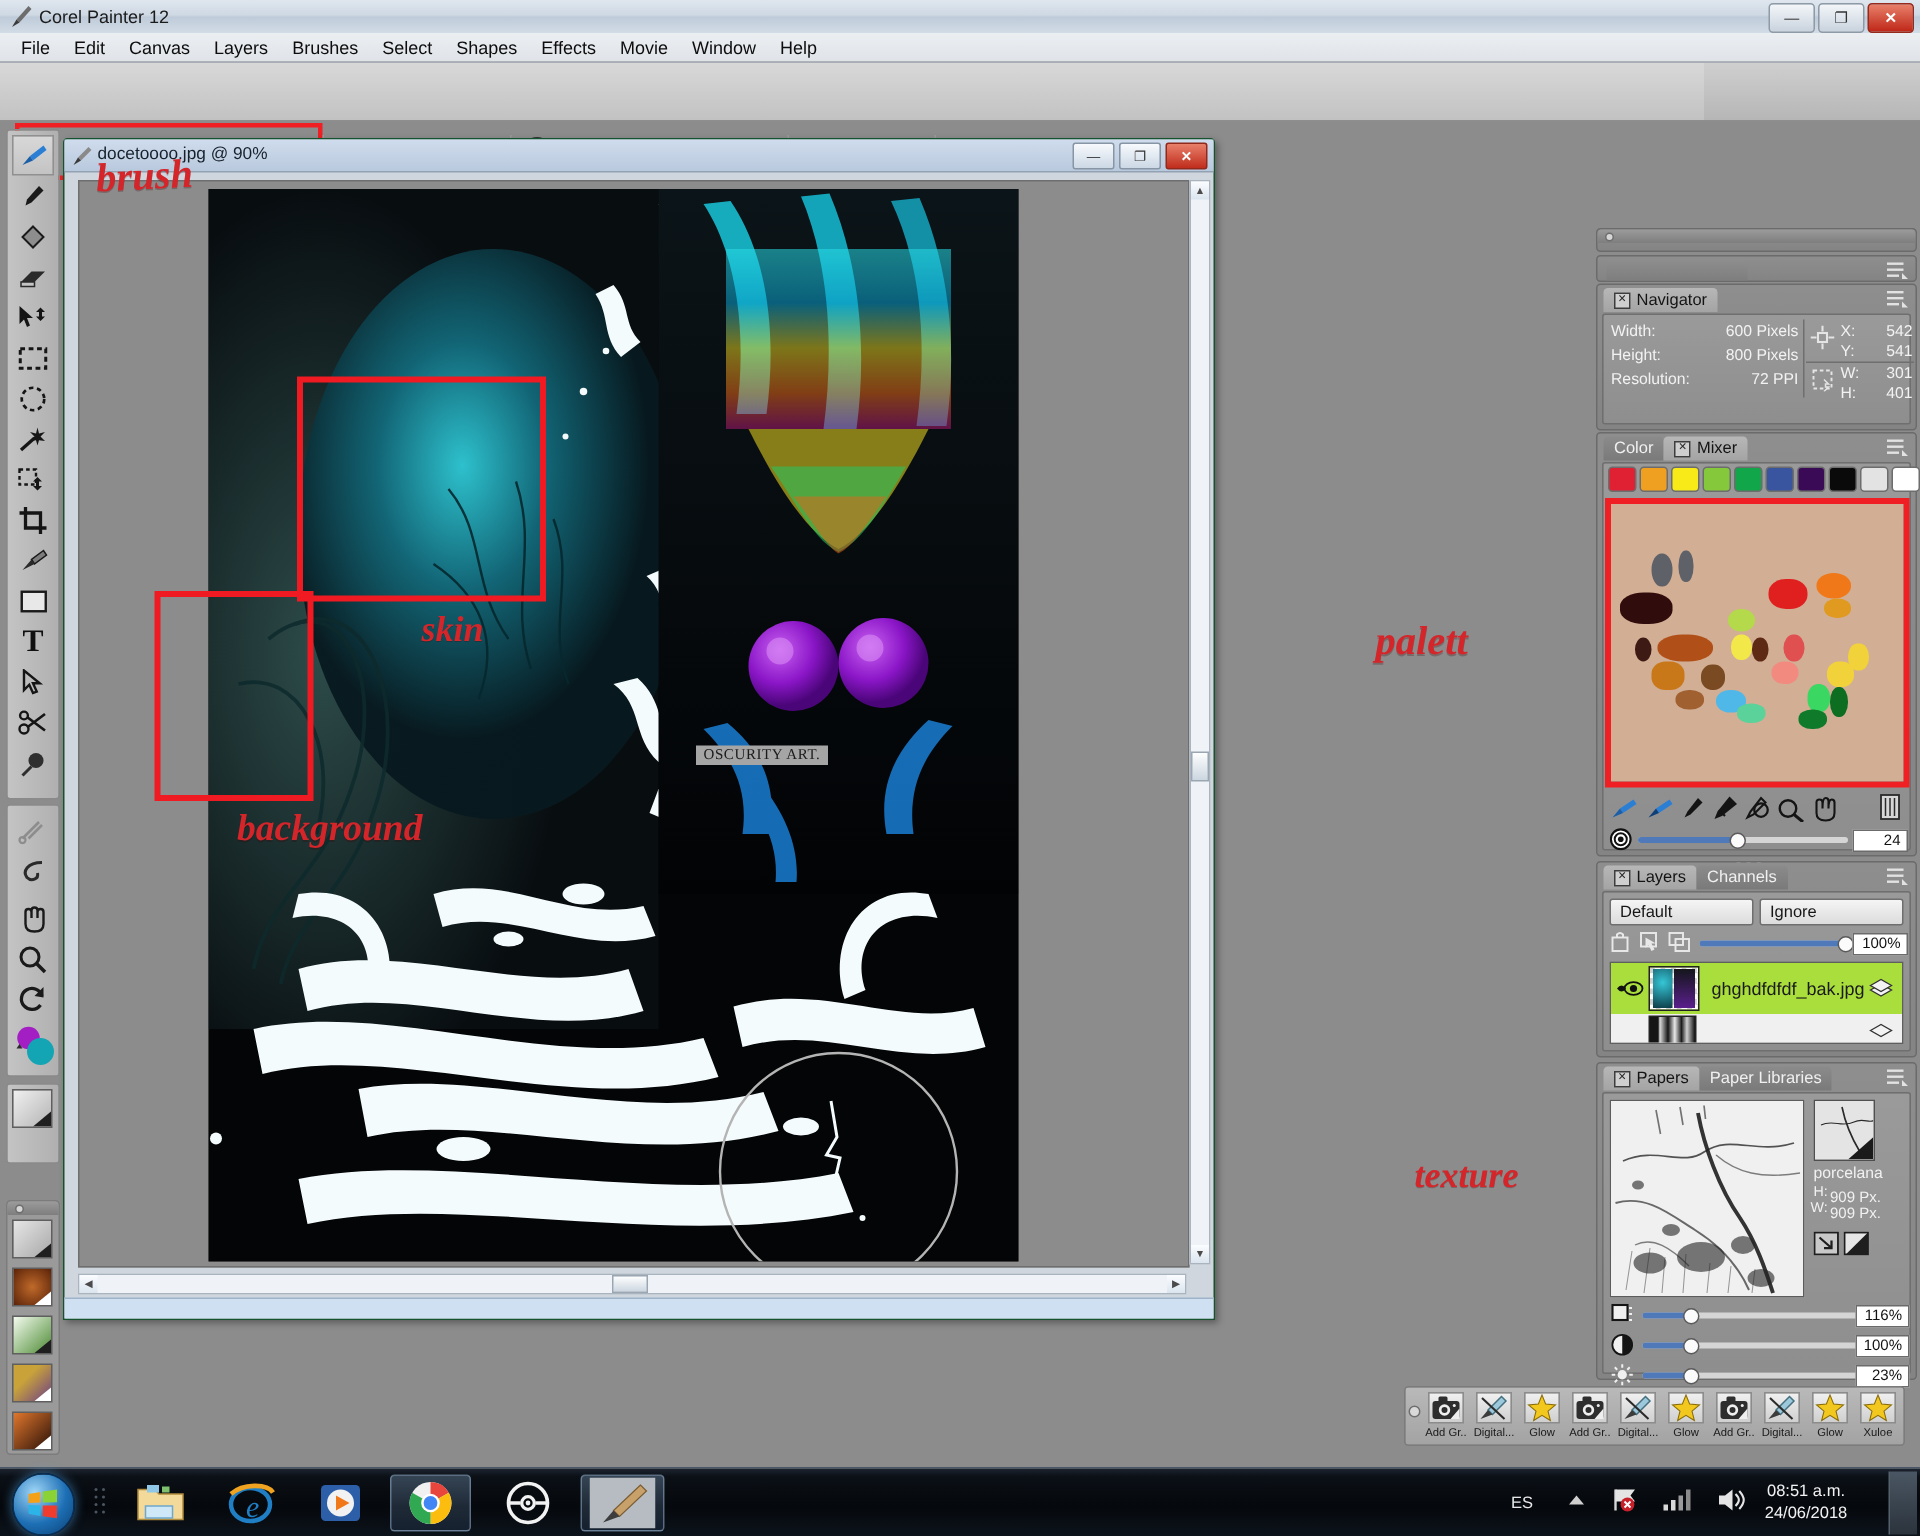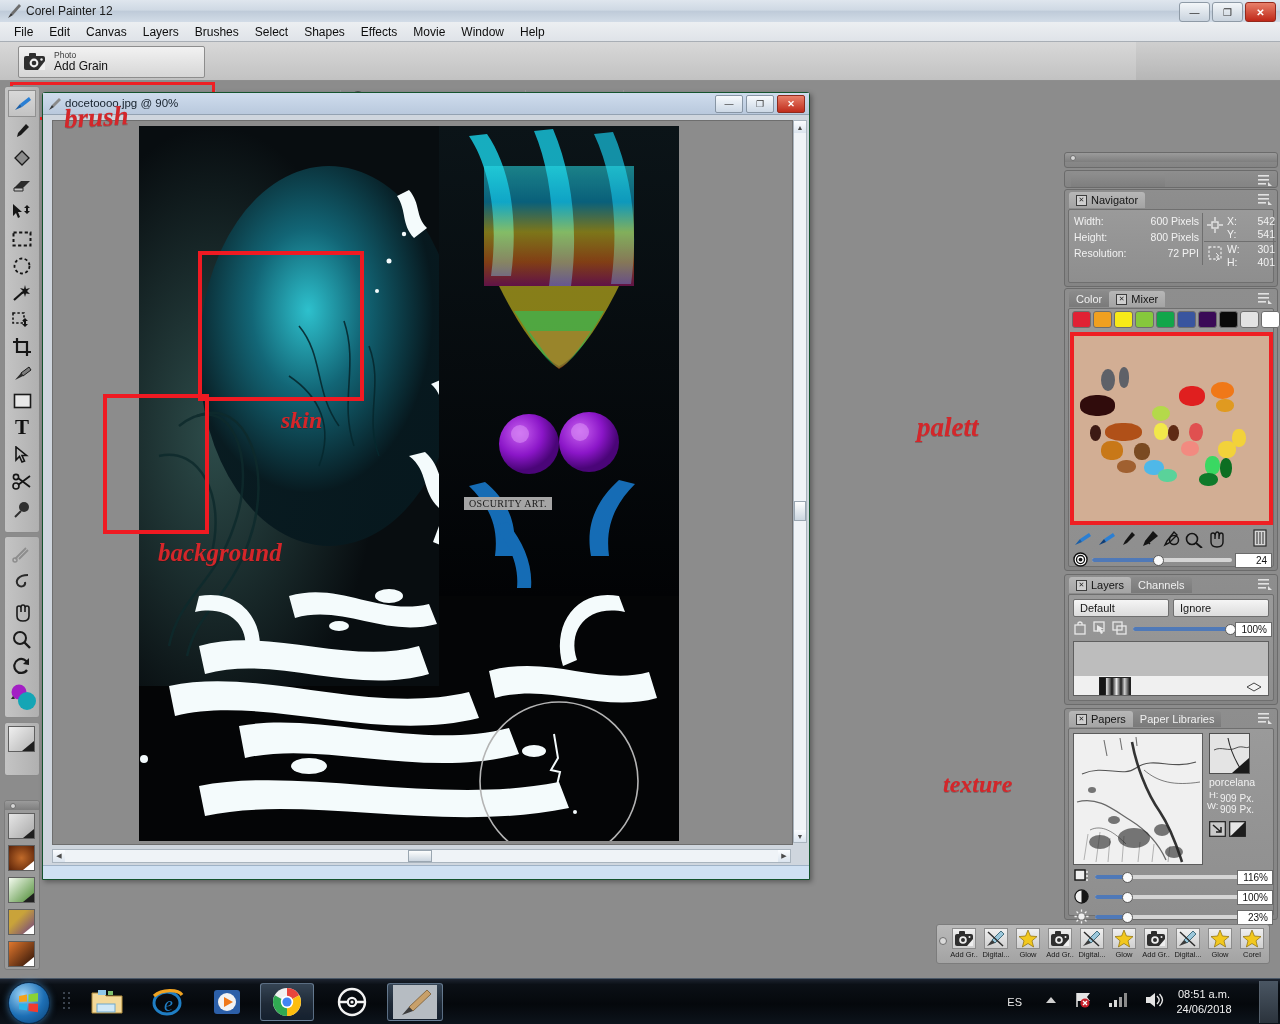--- a/index.html
+++ b/index.html
@@ -229,34 +229,20 @@
   <div class="mi">Brushes</div>
   <div class="mi">Select</div>
   <div class="mi">Shapes</div>
   <div class="mi">Effects</div>
   <div class="mi">Movie</div>
   <div class="mi">Window</div>
   <div class="mi">Help</div>
 </div>
 
 <div id="propbar" class="abs">
-  <div id="brush-selector">
-    <svg class="bs-icon" viewBox="0 0 26 24">
-      <rect x="2" y="6" width="21" height="14" rx="2" fill="#2e2e2e"></rect>
-      <rect x="7" y="3" width="7" height="4" rx="1" fill="#2e2e2e"></rect>
-      <circle cx="12" cy="13" r="4.4" fill="#efefef"></circle>
-      <circle cx="12" cy="13" r="2.3" fill="#2e2e2e"></circle>
-      <circle cx="19.5" cy="9.5" r="1.2" fill="#efefef"></circle>
-      <path d="M16 20 L23 11 L23 20 Z" fill="#efefef"></path>
-    </svg>
-    <div class="bs-txt">
-      <div class="bs-cat">Photo</div>
-      <div class="bs-name">Add Grain</div>
-    </div>
-  </div>
   <div id="brush-hl" class="abs"></div>
 
   <div class="pb-sep" style="left:215px;"></div>
 
   <svg class="pb-icon" style="left:222px;" viewBox="0 0 24 24">
     <path d="M4 19 C6 10, 12 6, 18 5" stroke="#141414" stroke-width="2.4" fill="none"></path>
     <path d="M16 3 L21 5 L16 8 Z" fill="#141414"></path>
       <circle cx="4" cy="19" r="2" fill="#141414"></circle>
   </svg>
   <svg class="pb-icon" style="left:255px;" viewBox="0 0 24 24">
@@ -805,20 +791,37 @@
       <rect x="1" y="1" width="9" height="8" fill="none" stroke="#e8e8e8" stroke-width="1.3"></rect>
       <rect x="5" y="5" width="9" height="8" fill="none" stroke="#e8e8e8" stroke-width="1.3"></rect>
       </svg>
 
     <div class="sltrack" style="left:64px;top:32px;width:98px;"></div>
     <div class="slider" style="left:64px;top:32px;width:98px;"></div>
     <div class="slknob" style="left:156px;top:29px;"></div>
     <div class="pct" style="left:166px;top:27px;width:37px;">100%</div>
 
     <div style="position:absolute;left:4px;top:46px;right:4px;bottom:4px;background:#bdbdbd;border:1px solid #5f5f5f;overflow:hidden;">
+      <div style="position:absolute;left:0;top:0;width:100%;height:34px;background:#aade3c;display:flex;align-items:center;">
+        <svg style="width:18px;height:14px;margin-left:4px;" viewBox="0 0 18 14">
+          <ellipse cx="11" cy="7" rx="6" ry="4.2" fill="none" stroke="#111" stroke-width="1.2"></ellipse>
+          <circle cx="11" cy="7" r="2.4" fill="#111"></circle>
+            <path d="M0 7 Q3 3 6 7 Q3 11 0 7 Z" fill="#111"></path>
+        </svg>
+        <div style="width:32px;height:28px;border:1px solid #222;margin-left:3px;background:
+             repeating-conic-gradient(#fff 0% 25%, #cfcfcf 0% 50%) 0 0/7px 7px;position:relative;overflow:hidden;">
+          <div style="position:absolute;left:2px;top:1px;width:13px;height:26px;background:radial-gradient(circle at 50% 35%,#35c6d6,#0d3a46);"></div>
+          <div style="position:absolute;left:16px;top:1px;width:14px;height:26px;background:linear-gradient(to bottom,#14161b,#5a1f8c);"></div>
+        </div>
+        <span style="margin-left:8px;font-size:12px;color:#1a1a1a;">ghghdfdfdf_bak.jpg</span>
+        <svg style="position:absolute;right:5px;top:9px;width:18px;height:14px;" viewBox="0 0 18 14">
+          <path d="M2 9 L9 5 L16 9 L9 13 Z" fill="#f3f3f3" stroke="#333" stroke-width="0.9"></path>
+          <path d="M2 6 L9 2 L16 6 L9 10 Z" fill="#f3f3f3" stroke="#333" stroke-width="0.9"></path>
+        </svg>
+      </div>
       <div style="position:absolute;left:0;top:34px;width:100%;height:22px;background:#f0f0f0;display:flex;align-items:center;">
         <div style="width:18px;margin-left:4px;"></div>
         <div style="width:30px;height:18px;border:1px solid #222;margin-left:3px;
              background:linear-gradient(90deg,#151515 18%,#dcdcdc 22%,#151515 40%,#e8e8e8 55%,#1d1d1d 70%,#cfcfcf 82%,#111 100%);"></div>
         <span style="margin-left:8px;font-size:12px;color:#1a1a1a;"></span>
         <svg style="position:absolute;right:5px;top:4px;width:18px;height:12px;" viewBox="0 0 18 12">
           <path d="M2 7 L9 3 L16 7 L9 11 Z" fill="#f3f3f3" stroke="#333" stroke-width="0.9"></path>
         </svg>
       </div>
     </div>
@@ -1021,21 +1024,21 @@
           </svg>
         </div>
         <div class="ti-lbl">Glow</div>
       </div>
       <div class="trayitem" style="left: 300px;">
         <div class="ti-ico">
           <svg width="22" height="19" viewBox="0 0 22 19">
             <path d="M11 1 L13.4 7 L20 7.6 L15 11.8 L16.6 18 L11 14.5 L5.4 18 L7 11.8 L2 7.6 L8.6 7 Z" fill="#f2c81e" stroke="#8a6c08" stroke-width="0.7"></path>
           </svg>
         </div>
-        <div class="ti-lbl">Corel</div>
+        <div class="ti-lbl">Xuloe</div>
       </div>
     </div>
 </div>
 
 <div id="taskbar" class="abs">
   <div id="startorb">
     <svg width="40" height="40" viewBox="0 0 40 40" style="display:block">
       <g transform="translate(10,10)">
         <path d="M0 3 L8 1.6 L8 8.6 L0 9 Z" fill="#f3a11a"></path>
         <path d="M9.5 1.4 L19 0 L19 8.5 L9.5 8.7 Z" fill="#8ad236"></path>

